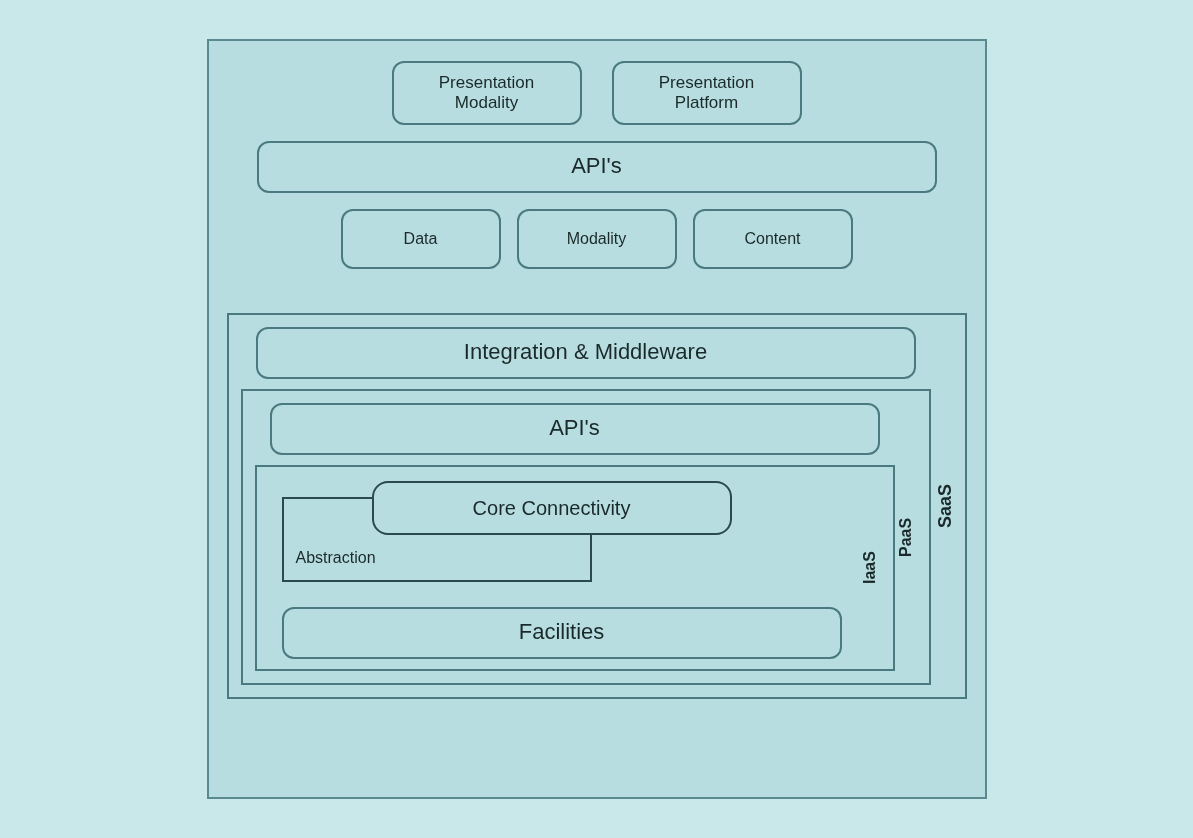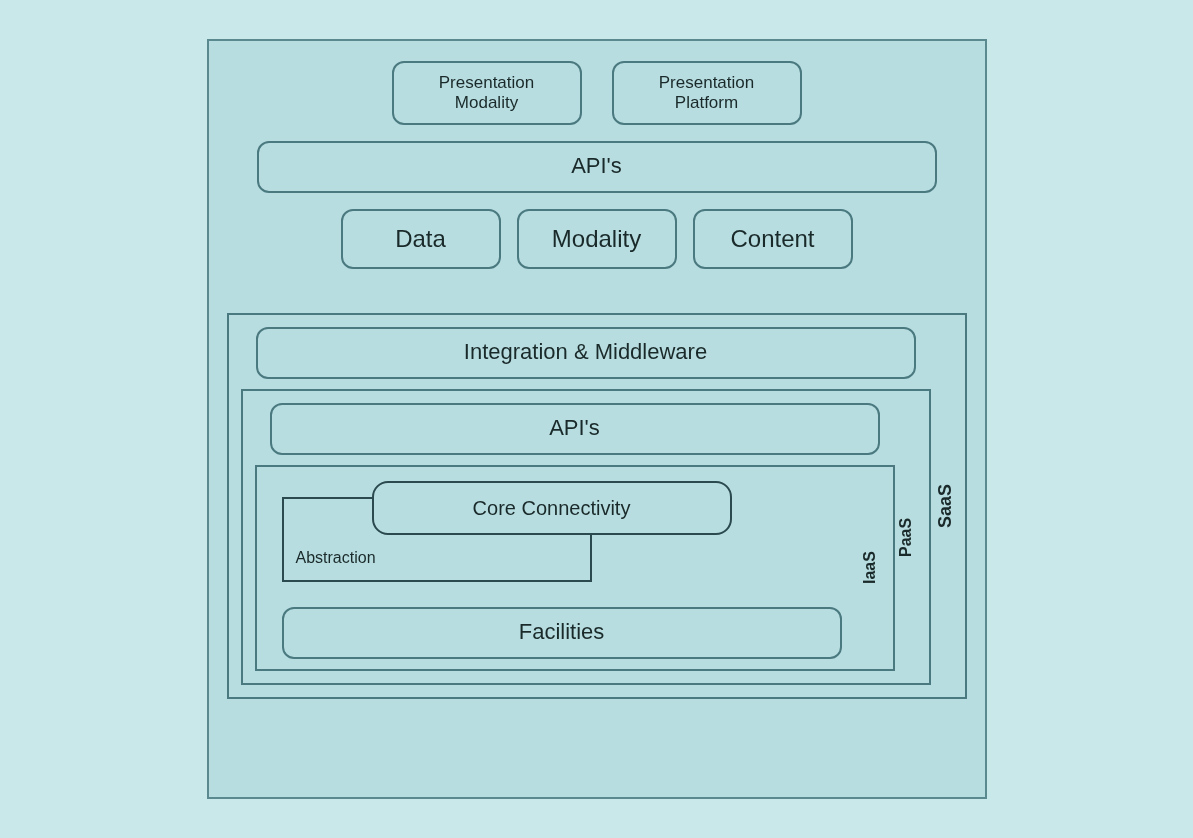--- a/index.html
+++ b/index.html
@@ -52,21 +52,21 @@
     }
 
     .small-box {
       background: #b8dde0;
       border: 2px solid #4a7a80;
       border-radius: 12px;
       display: flex;
       align-items: center;
       justify-content: center;
       text-align: center;
-      font-size: 24px;
+      font-size: 16px;
       color: #1a2a2a;
       padding: 10px 20px;
       min-width: 160px;
       height: 60px;
     }
 
     
     .side-label {
       writing-mode: vertical-rl;
       text-orientation: mixed;

